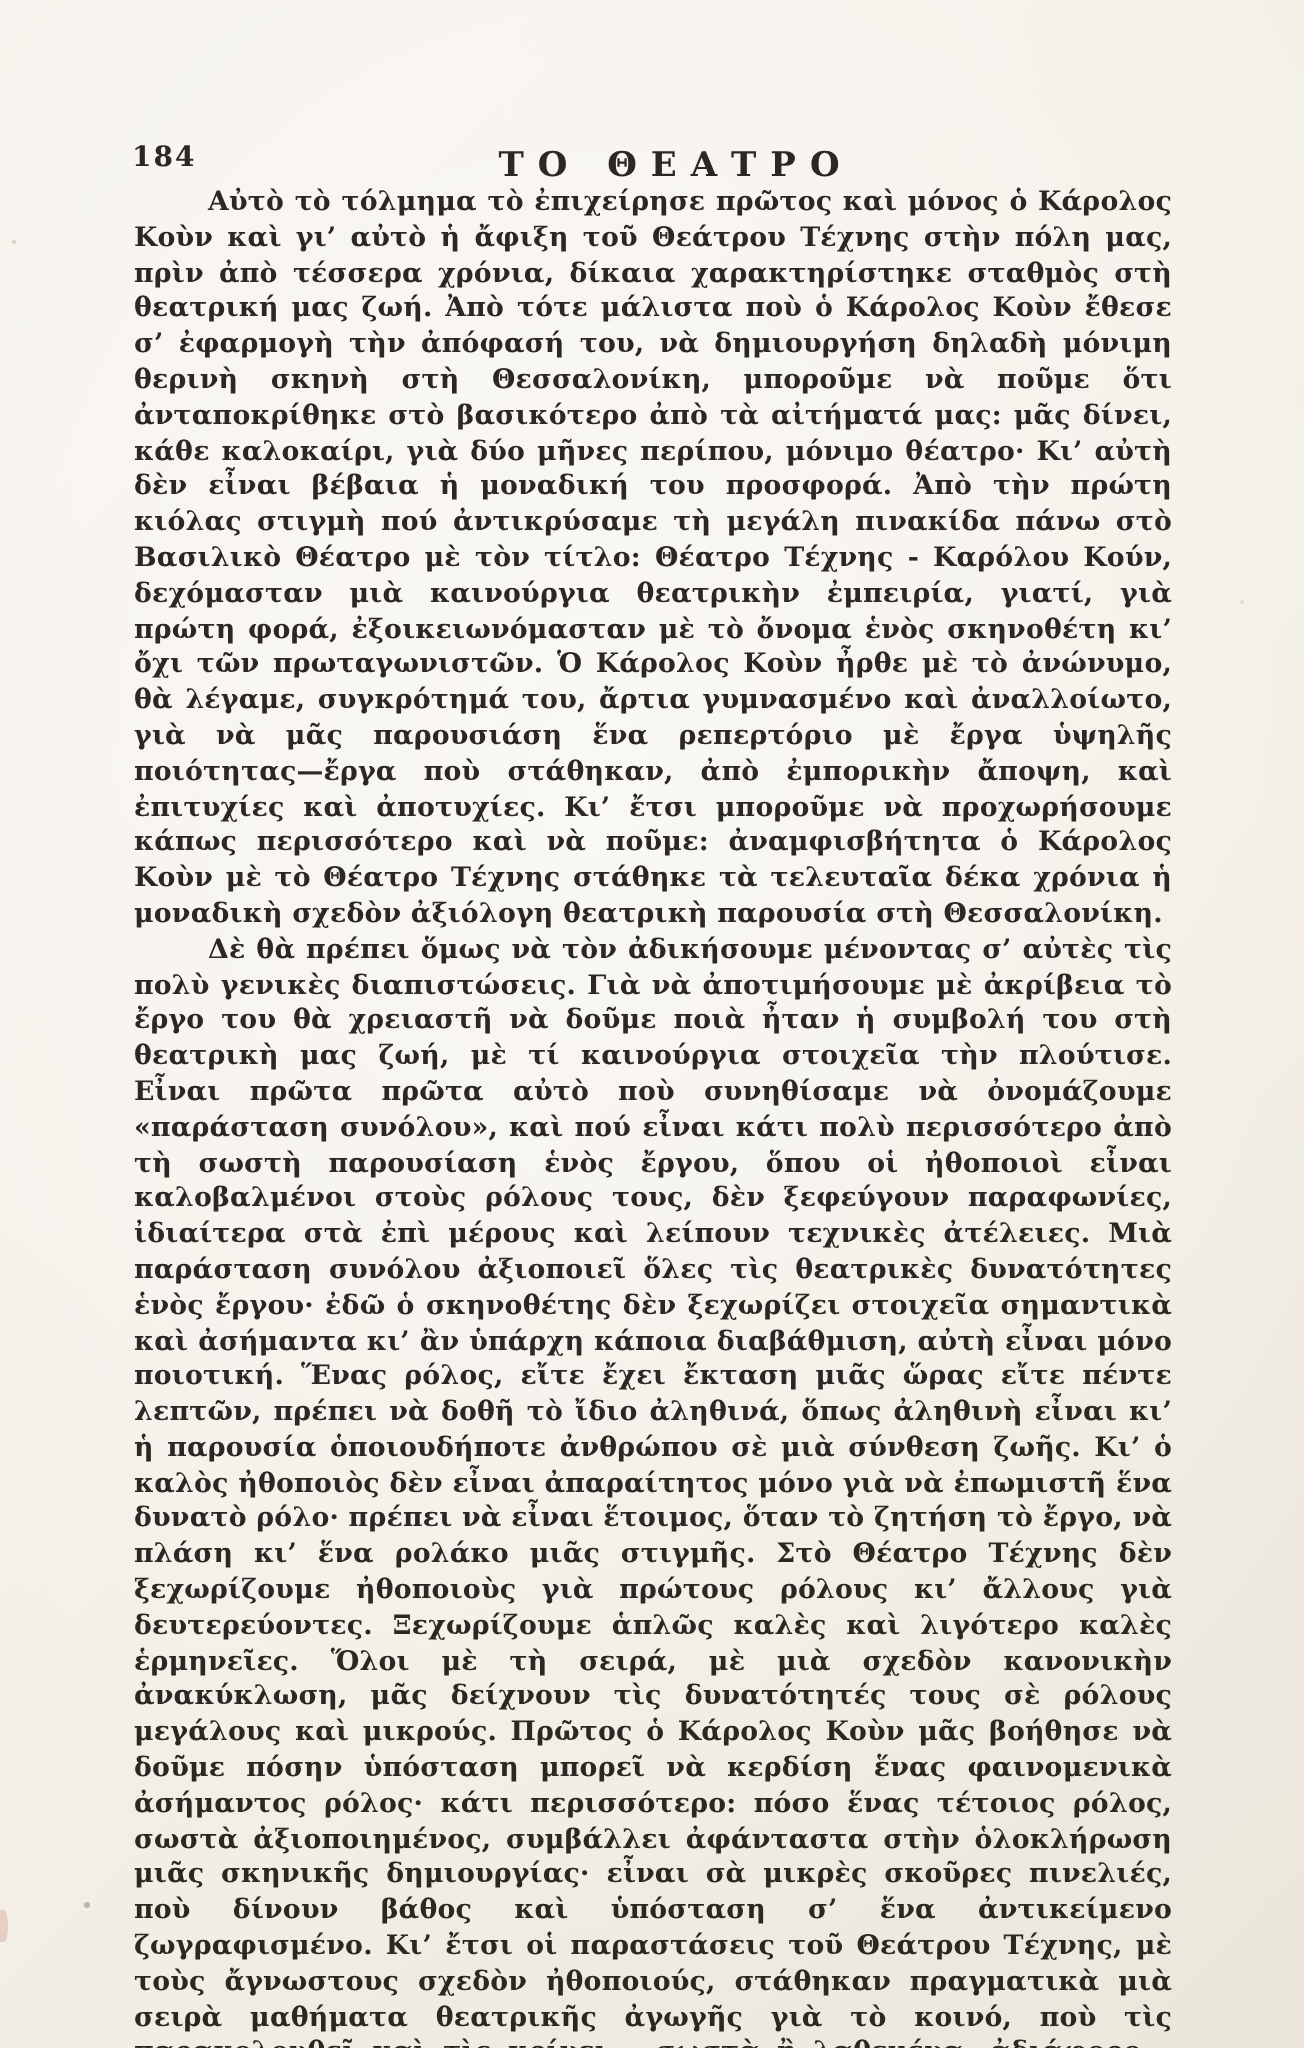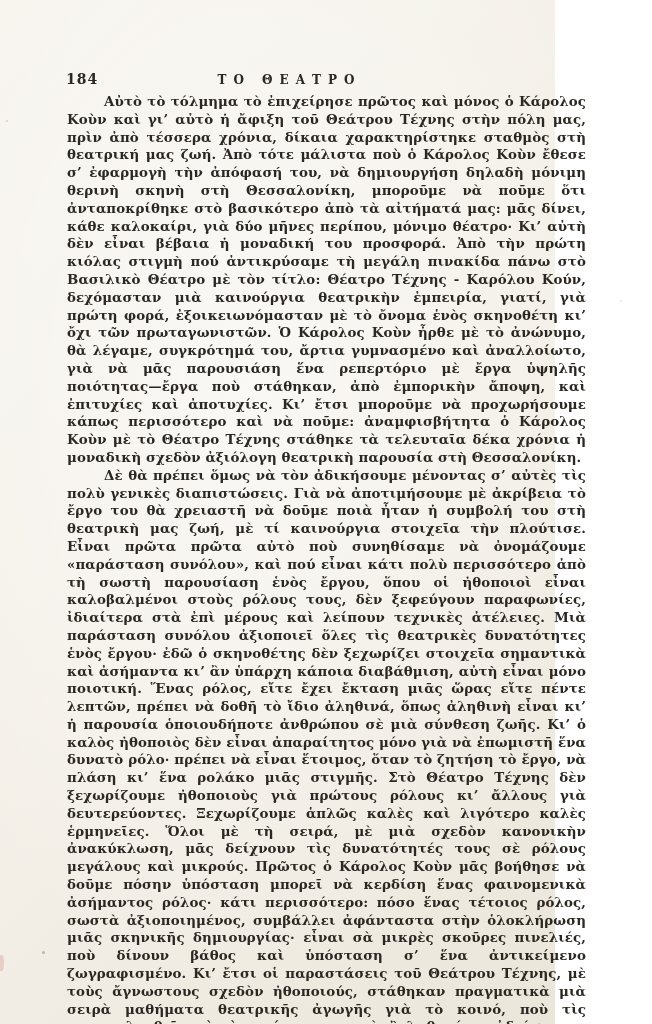--- a/index.html
+++ b/index.html
@@ -7,21 +7,21 @@
     padding: 0;
   }
   body {
     width: 652px;
     height: 1024px;
     overflow: hidden;
     font-family: "DejaVu Serif", "Liberation Serif", serif;
   }
   .page {
     position: relative;
-    width: 555px;
+    width: 652px;
     height: 1024px;
     background:
       radial-gradient(ellipse 130% 110% at 45% 38%,
         rgba(255,255,255,0.55) 0%,
         rgba(255,255,255,0.0) 55%),
       linear-gradient(135deg, #f7f4ee 0%, #f3efe7 55%, #ebe6da 100%);
     color: #2b2722;
   }
   
   .page-header {
@@ -35,21 +35,21 @@
     position: absolute;
     left: 0;
     top: 0;
     font-size: 14px;
     font-weight: bold;
     letter-spacing: 1px;
   }
   .running-title {
     display: block;
     text-align: center;
-    font-size: 12px;
+    font-size: 17px;
     font-weight: bold;
     letter-spacing: 7px;
     padding-left: 18px; 
     padding-top: 2px;
     white-space: nowrap;
   }
   
   .text-block {
     position: absolute;
     top: 93px;

